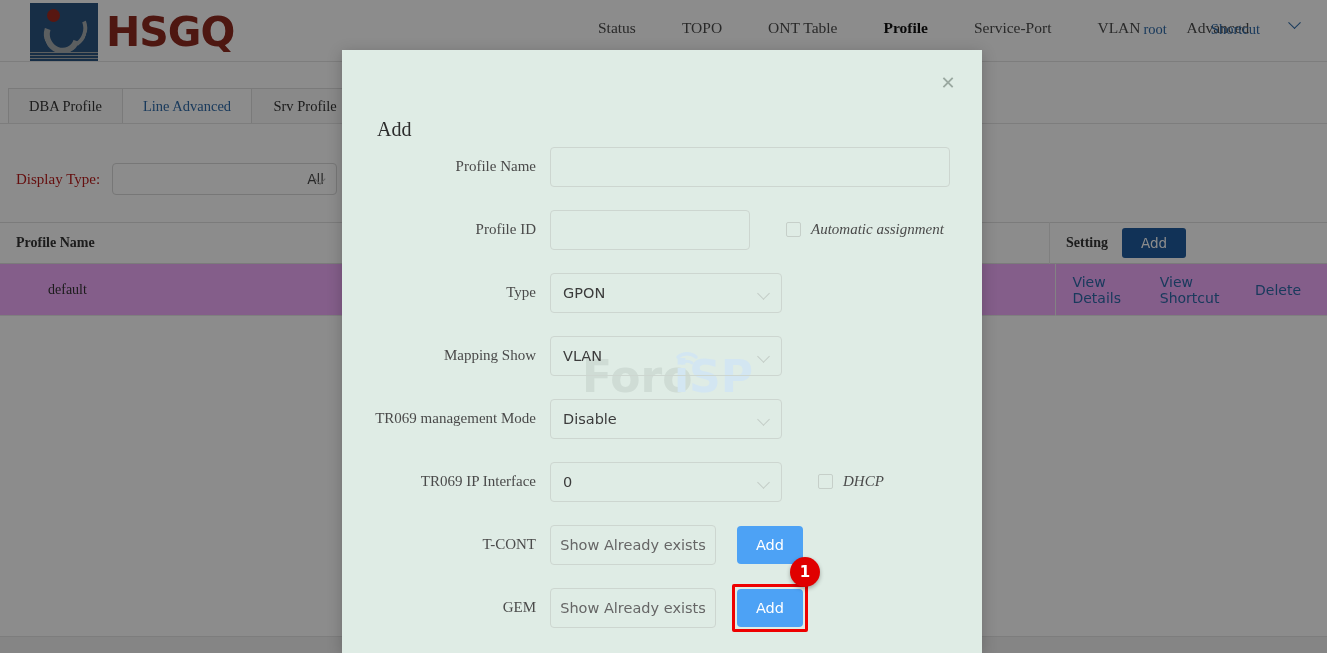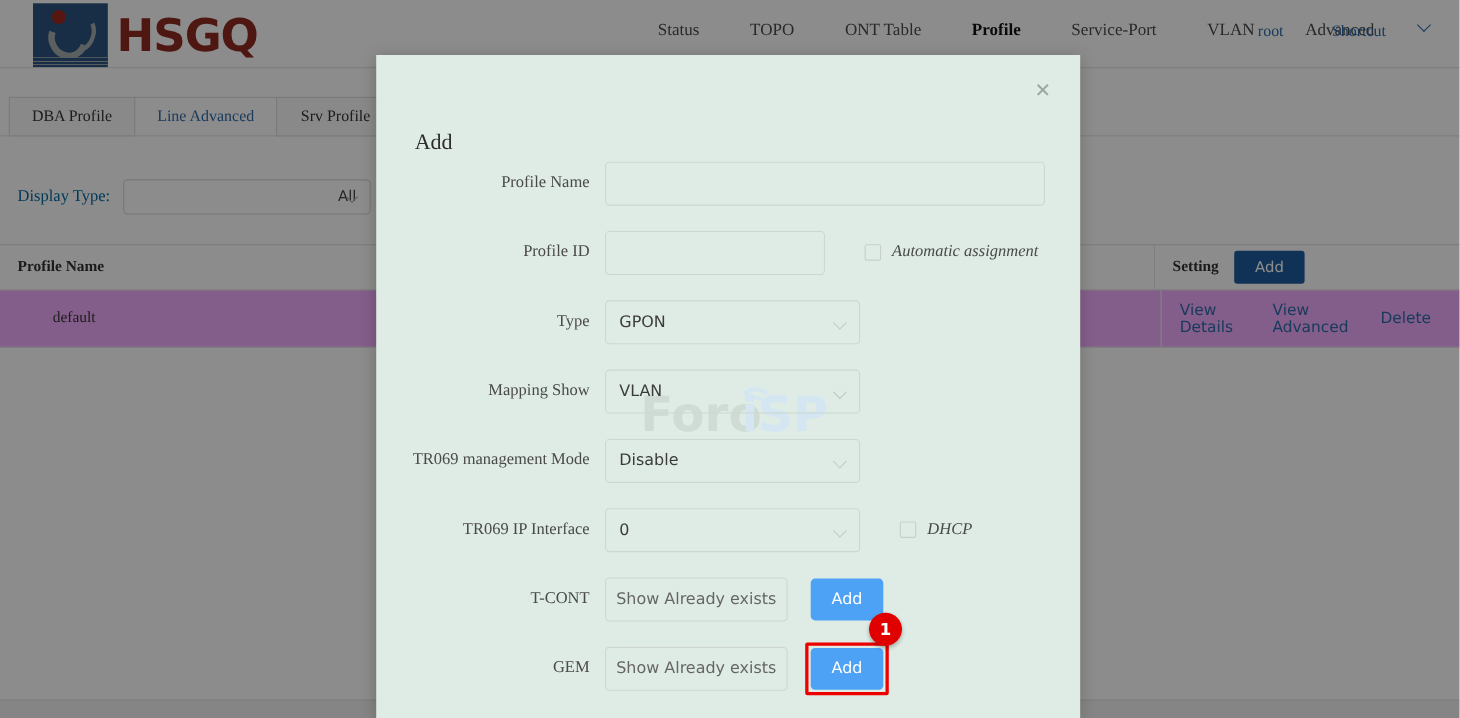--- a/index.html
+++ b/index.html
@@ -162,21 +162,21 @@
   
   .filter-row {
     position: absolute;
     left: 16px; top: 163px;
     display: flex;
     align-items: center;
     gap: 12px;
   }
   .filter-label {
     font-size: 15px;
-    color: #0369a1;
+    color: #b91c1c;
   }
   .filter-select {
     width: 225px; height: 32px;
     border: 1px solid #d9d9d9;
     border-radius: 4px;
     background: #fff;
     display: flex; align-items: center;
     padding: 0 12px;
     font-family: "DejaVu Sans", sans-serif;
     font-size: 13.5px;
@@ -481,21 +481,21 @@
         <div class="th" style="width:1050px">Profile Name</div>
         <div class="th" style="width:277px">
           <span>Setting</span>
           <button class="btn-add-table">Add</button>
         </div>
       </div>
       <div class="tr">
         <div class="td" style="width:1050px">default</div>
         <div class="td" style="width:277px">
           <span class="rowlink">View Details</span>
-          <span class="rowlink">View Advanced</span>
+          <span class="rowlink">View Shortcut</span>
           <span class="rowlink">Delete</span>
         </div>
       </div>
     </div>
 
     <div class="footer-band"></div>
   </div>
 
   <div class="overlay"></div>
 

